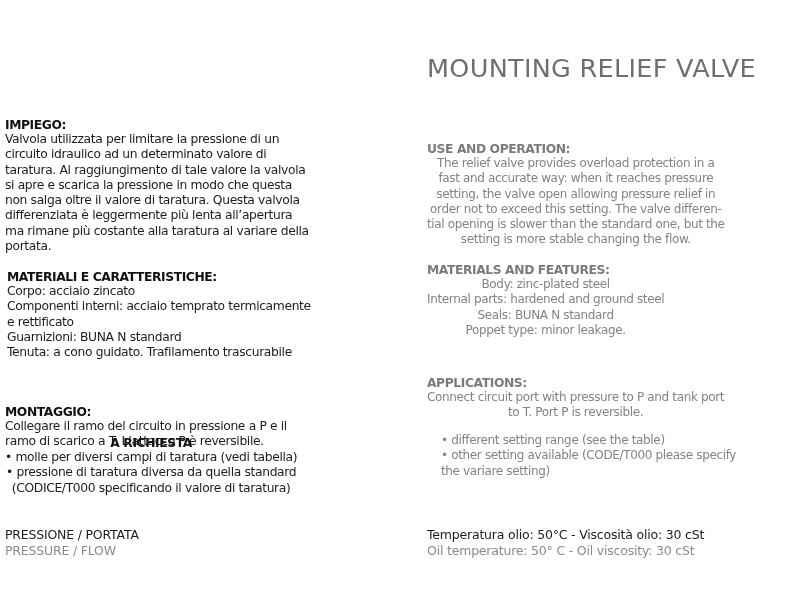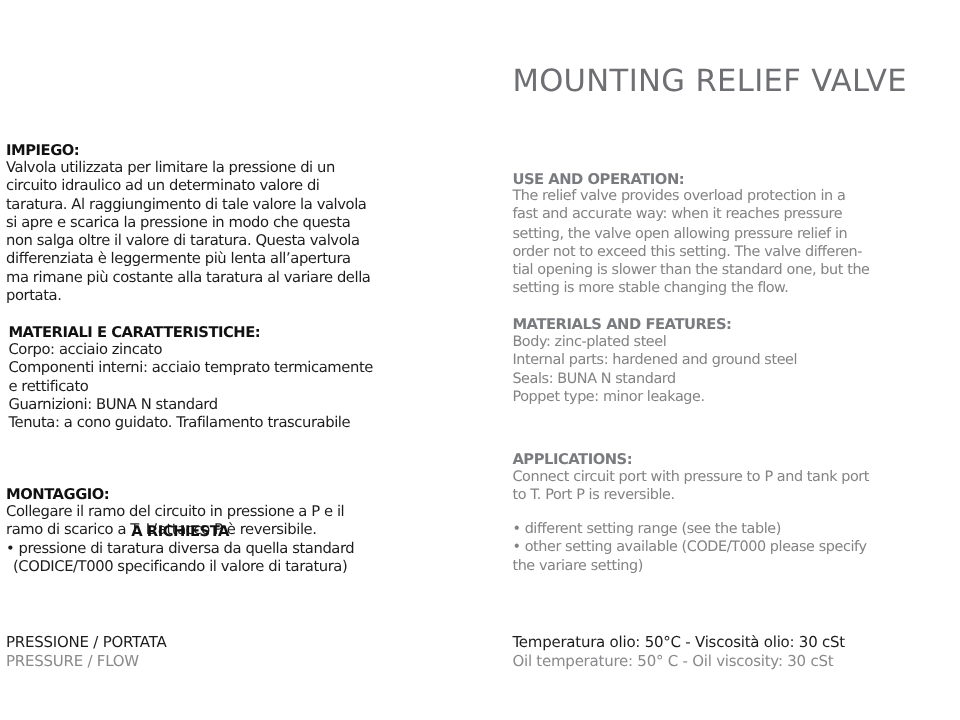--- a/index.html
+++ b/index.html
@@ -11,25 +11,25 @@
   .left { left: 5px; top: 0; width: 400px; color: #1c1c1c; }
   .right { left: 427px; top: 0; width: 373px; color: #838385; }
   .title {
     position: absolute; left: 427px; top: 53px; width: 373px;
     font-size: 25.5px; line-height: 31px; color: #6e6f73; letter-spacing: 0.3px;
     font-family: "DejaVu Sans", sans-serif; font-weight: normal; margin: 0;
   }
   .blk { position: absolute; }
   .hd { font-weight: bold; font-size: 12.3px; line-height: 14px; letter-spacing: -0.4px; margin: 0; }
   .tx { font-size: 12.3px; line-height: 15.3px; margin: 0; letter-spacing: -0.35px; white-space: pre-line; }
-  .right .tx { font-size: 12px; line-height: 15.3px; }
+  .right .tx { font-size: 12px; line-height: 15.3px; text-align: center; }
   .left .hd { color: #111111; }
   .right .hd { color: #7a7b7e; }
   .bul { font-size: 12.3px; line-height: 15.3px; margin: 0; letter-spacing: -0.35px; }
-  .right .bul { font-size: 12px; }
+  .right .bul { font-size: 12px; margin-left: 14px; }
   .foot1 { font-size: 12.5px; line-height: 16px; color: #1c1c1c; margin: 0; letter-spacing: -0.2px; }
   .foot2 { font-size: 12.5px; line-height: 16px; color: #8a8a8c; margin: 0; letter-spacing: -0.2px; }
 </style>
 </head>
 <body>
 
 <h1 class="title">
   <div>MOUNTING RELIEF VALVE</div>
 </h1>
 
@@ -53,20 +53,21 @@
 Guarnizioni: BUNA N standard
 Tenuta: a cono guidato. Trafilamento trascurabile</p>
   </div>
   <div class="blk" style="top:385px;left:0;margin-top:20px;">
     <p class="hd">MONTAGGIO:</p>
     <p class="tx">Collegare il ramo del circuito in pressione a P e il
 ramo di scarico a T. L’attacco P è reversibile.</p>
   </div>
   <div class="blk" style="top:436px;left:0;text-align:center;">
     <p class="hd">A RICHIESTA</p>
+    <p class="bul">• molle per diversi campi di taratura (vedi tabella)</p>
     <p class="bul">• pressione di taratura diversa da quella standard</p>
     <p class="bul">(CODICE/T000 specificando il valore di taratura)</p>
   </div>
   <div class="blk" style="top:527px;left:0;">
     <p class="foot1" style="color:#1c1c1c;">PRESSIONE / PORTATA</p>
     <p class="foot2">PRESSURE / FLOW</p>
   </div>
 </div>
 
 <div class="col right">

